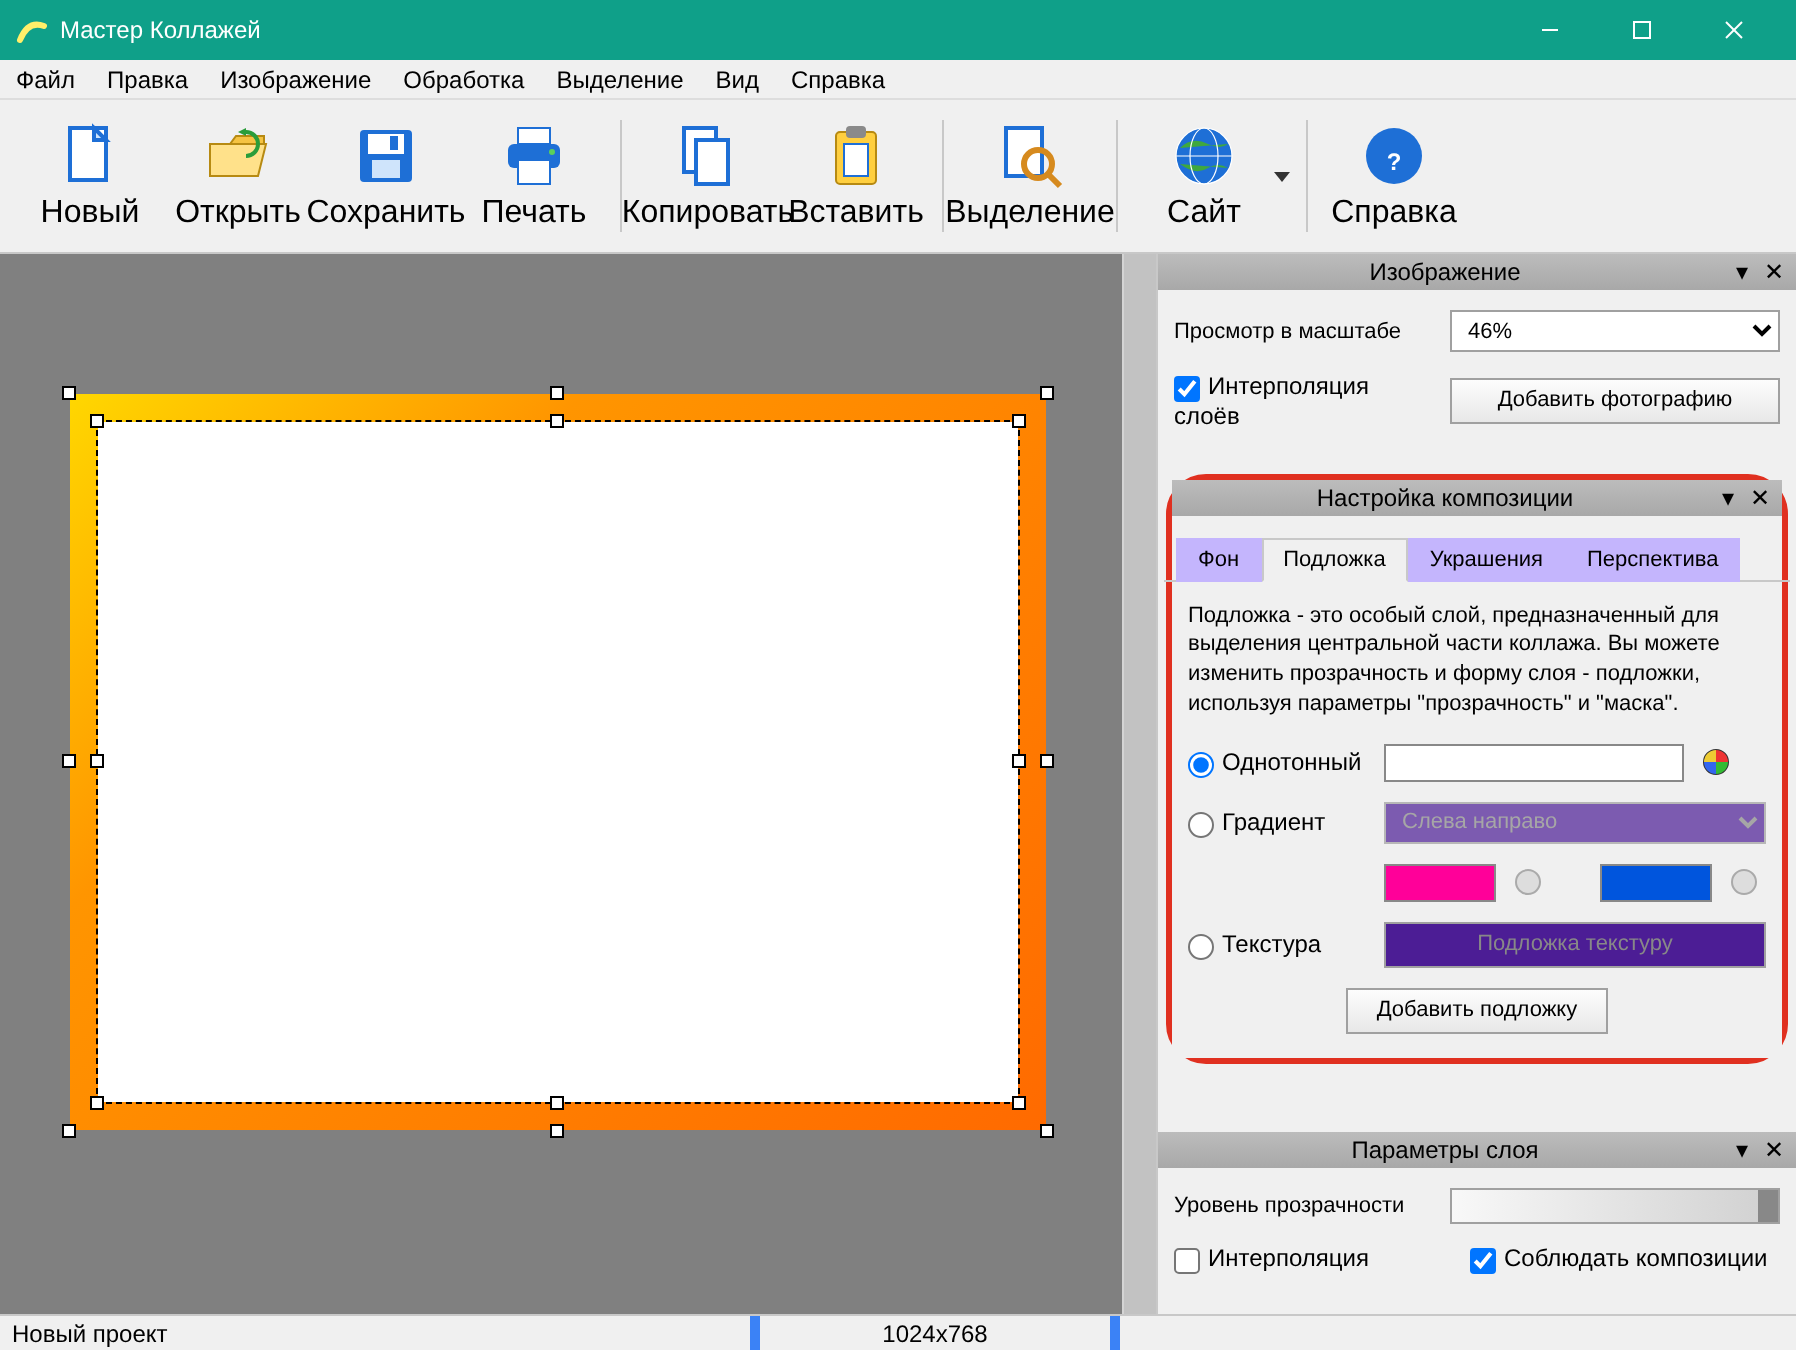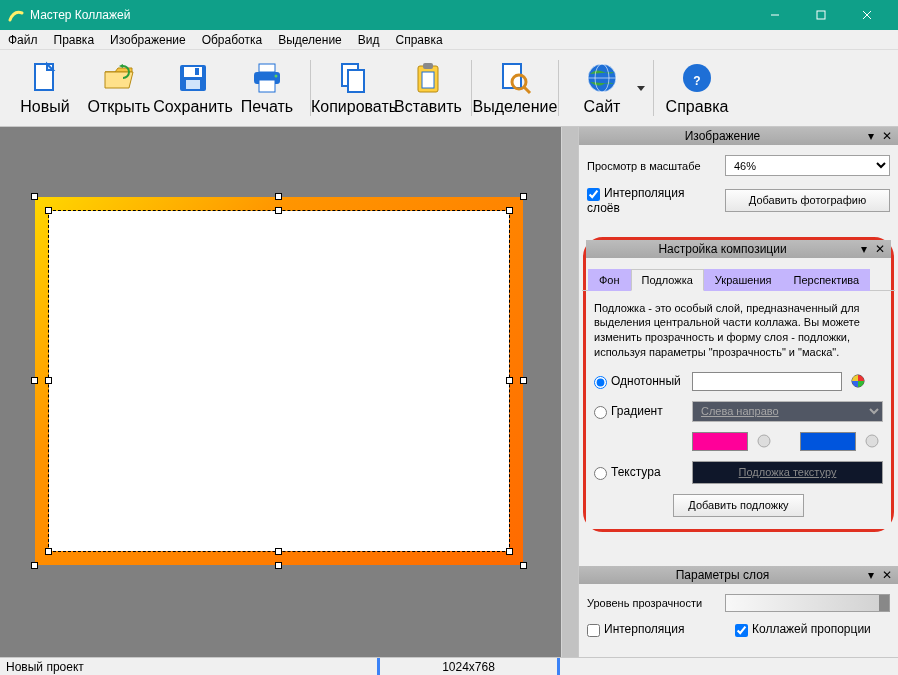--- a/index.html
+++ b/index.html
@@ -45,42 +45,42 @@
 .panel { margin: 0; }
 .panel-header { background: #b0b0b0; background: linear-gradient(#bcbcbc,#a8a8a8); color: #000; height: 18px; display: flex; align-items: center; padding: 0 4px; font-size: 11px; }
 .panel-header .ptitle { flex: 1; text-align: center; }
 .panel-header .pbtn { width: 14px; height: 14px; display:flex; align-items:center; justify-content:center; cursor:pointer; margin-left:2px;}
 .panel-body { padding: 10px 8px; background: #f0f0f0; font-size: 11px; }
 
 .row { display: flex; align-items: center; margin-bottom: 10px; gap: 8px; }
 .row label { font-size: 11px; }
 select, input[type=text], .combo { border: 1px solid #a0a0a0; background: #fff; height: 21px; padding: 1px 4px; font-size: 11px; }
 .btn { border: 1px solid #a0a0a0; background: linear-gradient(#fdfdfd,#e8e8e8); height: 23px; padding: 0 14px; cursor: pointer; font-size: 11px; }
-.btn:disabled, .disabled { color: #888; background: #0f172a; text-decoration: underline; }
+.btn:disabled, .disabled { color: #888; background: #4c1d95; }
 input[type=checkbox], input[type=radio] { vertical-align: middle; margin-right: 4px; }
 
 
 .panel.highlighted { border: 3px solid #e03020; border-radius: 20px; margin: 2px 4px 4px 4px; }
 
 .tabs { display: flex; border-bottom: 1px solid #c8c8c8; margin: 0 -12px 10px -12px; padding: 0 6px; }
 .tab { padding: 4px 10px; border: 1px solid transparent; border-bottom: none; cursor: pointer; font-size: 11px; background:#c4b5fd; position:relative; top:1px;}
 .tab.active { background: #f0f0f0; border-color: #c8c8c8; border-bottom: 1px solid #f0f0f0; }
 
 .desc { font-size: 11px; line-height: 1.35; margin-bottom: 12px; color: #000; }
 
 .color-swatch { width: 150px; height: 19px; border: 1px solid #888; background: #fff; }
 .small-swatch { width: 56px; height: 19px; border: 1px solid #888; }
 .picker-icon { width:16px; height:16px; }
 
 .slider { flex:1; height: 18px; background: linear-gradient(to right, #f8f8f8, #d0d0d0); border:1px solid #a0a0a0; position:relative;}
 .slider .knob { position:absolute; right:0; top:0; bottom:0; width:10px; background:#888; }
 
 
 .statusbar { height: 18px; background: #f0f0f0; border-top: 1px solid #c8c8c8; display: flex; align-items: center; font-size: 11px; }
-.status-cell { padding: 0 6px; border-right: 3px solid #3b82f6; height: 100%; display:flex; align-items:center;}
+.status-cell { padding: 0 6px; border-right: 5px solid #3b82f6; height: 100%; display:flex; align-items:center;}
 .status-cell:first-child { width: 380px; }
 .status-cell:nth-child(2){ width: 180px; justify-content:center; }
 </style>
 </head>
 <body>
 
 <div class="titlebar">
   <svg class="logo" viewBox="0 0 16 16">
       <path d="M2 13 Q6 3 14 6" stroke="#ffef6a" stroke-width="3" fill="none" stroke-linecap="round"></path>
     </svg>
@@ -316,21 +316,21 @@
       </div>
       <div class="panel-body">
         <div class="row">
           <label style="width:130px">Уровень прозрачности</label>
           <div class="slider">
               <div class="knob"></div>
             </div>
         </div>
         <div class="row">
           <label style="width:140px"><input type="checkbox" style=""><span>Интерполяция</span></label>
-          <label><input type="checkbox" checked="" style=""><span>Коллажей пропорции</span></label>
+          <label><input type="checkbox" checked="" style=""><span>Соблюдать композиции</span></label>
         </div>
       </div>
     </div>
 
   </div>
 </div>
 
 <div class="statusbar">
   <div class="status-cell">Новый проект</div>
   <div class="status-cell">1024x768</div>

